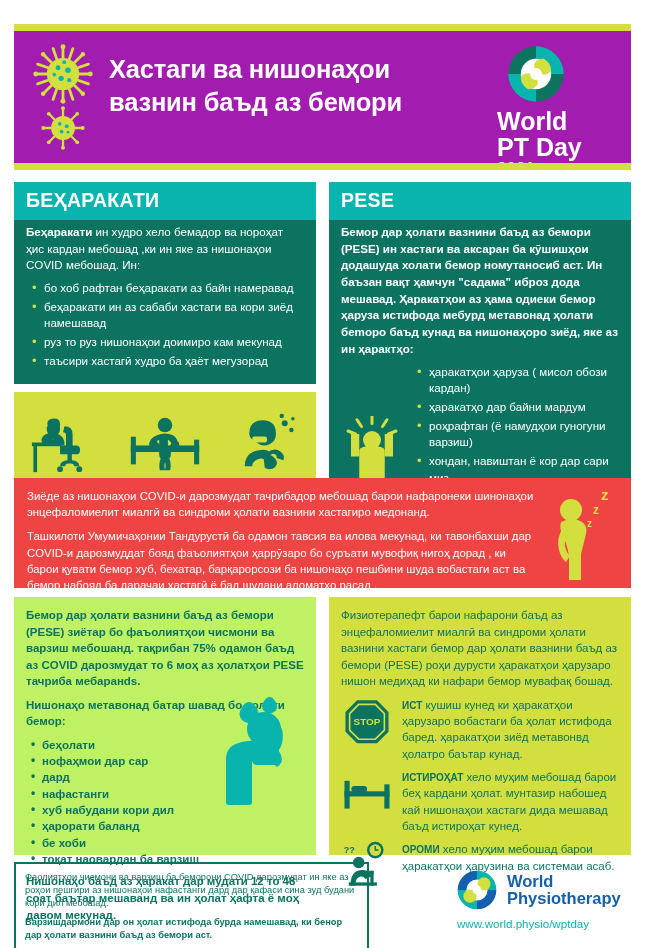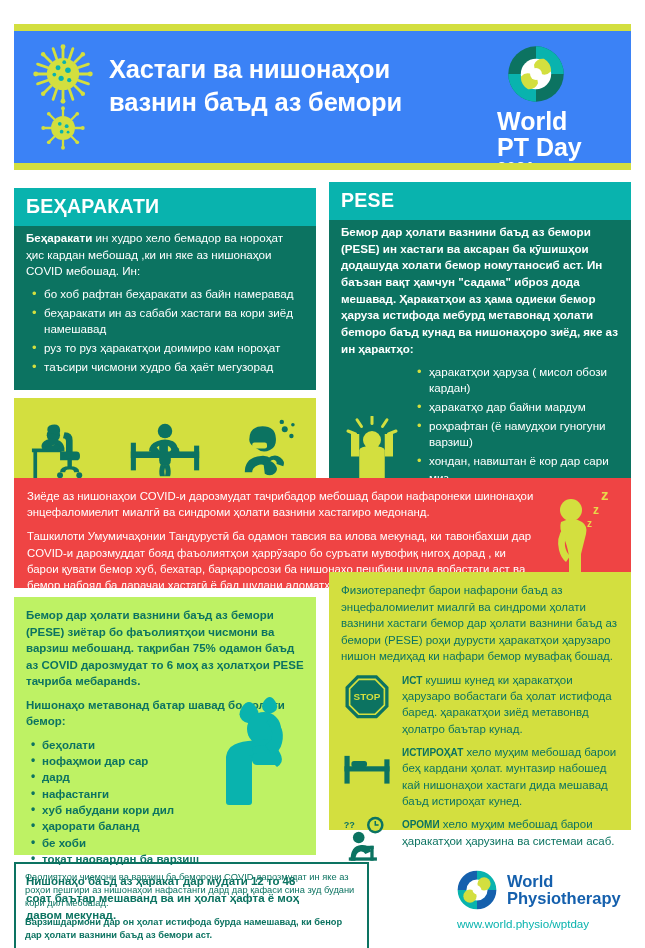--- a/index.html
+++ b/index.html
@@ -8,35 +8,35 @@
     background: #ffffff;
     font-family: "Liberation Sans", "DejaVu Sans", sans-serif;
     overflow: hidden;
   }
   .page { position: relative; width: 645px; height: 948px; background:#fff; }
 
   
   .header-wrap { position:absolute; left:14px; top:24px; width:617px; height:146px; }
   .header-strip-top { position:absolute; left:0; top:0; width:100%; height:7px; background:#d3df3f; }
   .header-strip-bot { position:absolute; left:0; bottom:0; width:100%; height:7px; background:#d3df3f; }
-  .header-main { position:absolute; left:0; top:7px; width:100%; height:132px; background:#3b82f6; }
+  .header-main { position:absolute; left:0; top:7px; width:100%; height:132px; background:#a21caf; }
   .virus { position:absolute; }
   .header-title {
     position:absolute; left:95px; top:22px; width:390px;
     color:#ffffff; font-size:25.5px; font-weight:bold; line-height:1.30;
     letter-spacing:-0.2px;
   }
   .ptday { position:absolute; right:16px; top:10px; width:118px; text-align:left; }
   .ptday-logo { width:66px; height:66px; margin-left:6px; display:block; }
   .ptday-world { color:#fff; font-size:25px; font-weight:bold; line-height:1.02; margin-top:2px;}
   .ptday-pt { color:#fff; font-size:25px; font-weight:bold; line-height:1.02; }
   .ptday-year { color:#fff; font-size:17px; font-weight:700; line-height:1.05; opacity:.96;}
 
   
-  .col-left  { position:absolute; left:14px; top:188px; width:302px; }
+  .col-left  { position:absolute; left:14px; top:182px; width:302px; }
   .col-right { position:absolute; left:329px; top:182px; width:302px; }
 
   .sec-head {
     background:#09b3ae; color:#ffffff; font-size:19.5px; font-weight:bold;
     padding:7px 12px 8px 12px; letter-spacing:.3px;
   }
   .sec-body-teal {
     background:#0c7361; color:#ffffff; padding:4px 12px 12px 12px;
     font-size:11.6px; line-height:1.44;
   }
@@ -62,21 +62,21 @@
     position:absolute; left:14px; top:478px; width:617px; height:110px;
     background:#ef4444; padding:10px 92px 10px 13px; color:#ffffff;
     font-size:11.4px; line-height:1.42;
   }
   .band p { margin-bottom:8px; }
   .band .sleeper { position:absolute; right:10px; top:6px; width:78px; height:100px; }
 
   
   .low-left  { position:absolute; left:14px; top:597px; width:302px; height:258px;
                background:#bef264; color:#0c7361; padding:10px 12px; font-size:11.5px; line-height:1.44;font-weight:bold;}
-  .low-right { position:absolute; left:329px; top:572px; width:302px; height:258px;
+  .low-right { position:absolute; left:329px; top:597px; width:302px; height:258px;
                background:#d3df3f; color:#0c7361; padding:10px 12px; font-size:11.5px; line-height:1.44;}
   .low-left p, .low-right p { margin-bottom:7px; }
   .low-left ul { list-style:none; margin:0 0 6px 0; padding:0; }
   .low-left li { position:relative; padding-left:16px; line-height:1.42; }
   .low-left li:before { content:"•"; position:absolute; left:5px; top:-1px; color:#0c7361; font-size:12px; }
   .sweat-fig { position:absolute; right:8px; top:100px; width:96px; height:112px; }
 
   .adv-row { display:flex; gap:9px; align-items:flex-start; margin-bottom:7px; }
   .adv-icon { flex:0 0 52px; height:48px; }
   .adv-text { flex:1; font-size:11.5px; line-height:1.42; }
@@ -201,22 +201,22 @@
     <div class="header-strip-bot"></div>
   </div>
 
   <div class="col-left">
     <div class="sec-head">БЕҲАРАКАТИ</div>
     <div class="sec-body-teal">
       <p><span class="first-bold">Беҳаракати</span><span> ин худро хело бемадор ва нороҳат ҳис кардан мебошад ,ки ин яке аз нишонаҳои COVID мебошад. Ин:</span></p>
       <ul>
         <li>бо хоб рафтан беҳаракати аз байн намеравад</li>
         <li>беҳаракати ин аз сабаби хастаги ва кори зиёд намешавад</li>
-        <li>руз то руз ҳаракатҳои доимиро кам нороҳат</li>
-        <li>таъсири чисмони худро ба ҳаёт мегузорад</li>
+        <li>руз то руз нишонаҳои доимиро кам мекунад</li>
+        <li>таъсири хастагӣ худро ба ҳаёт мегузорад</li>
       </ul>
     </div>
 
     <div class="icon-band">
       <svg width="74" height="74" viewBox="0 0 100 100">
         <g fill="#0c7361">
           <path d="M8 48 h40 v5 H8z"></path>
           <path d="M10 52 h5 v36 h-5z"></path>
           <circle cx="37" cy="30" r="9"></circle>
           <path d="M30 27 q-4 -9 5 -11 q10 -2 11 6 q1 6 -4 7 z"></path>

